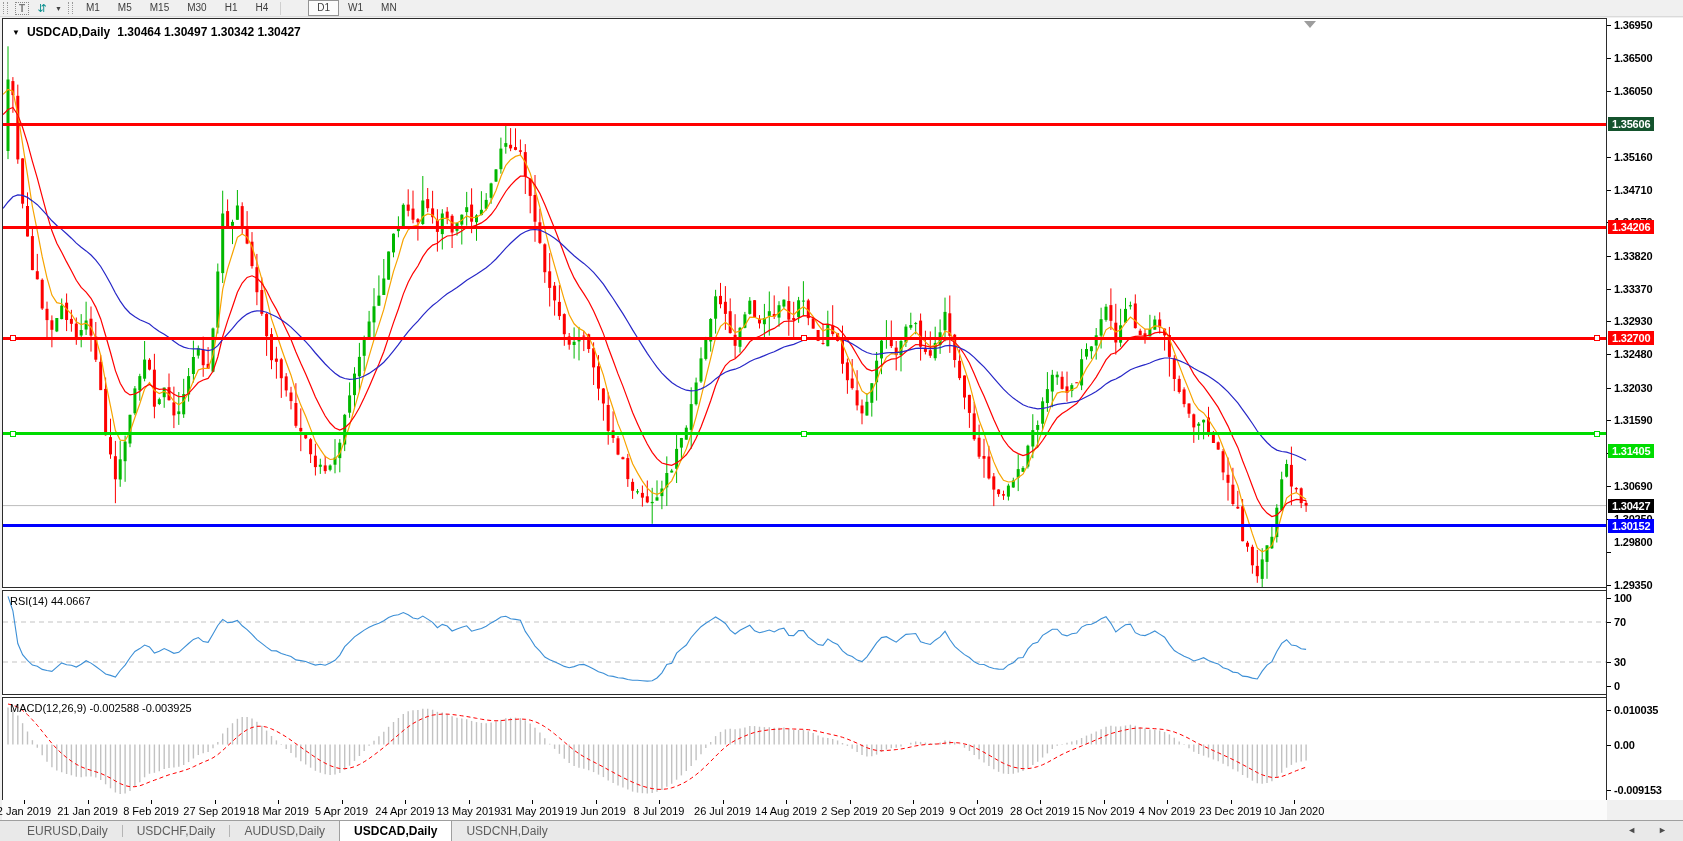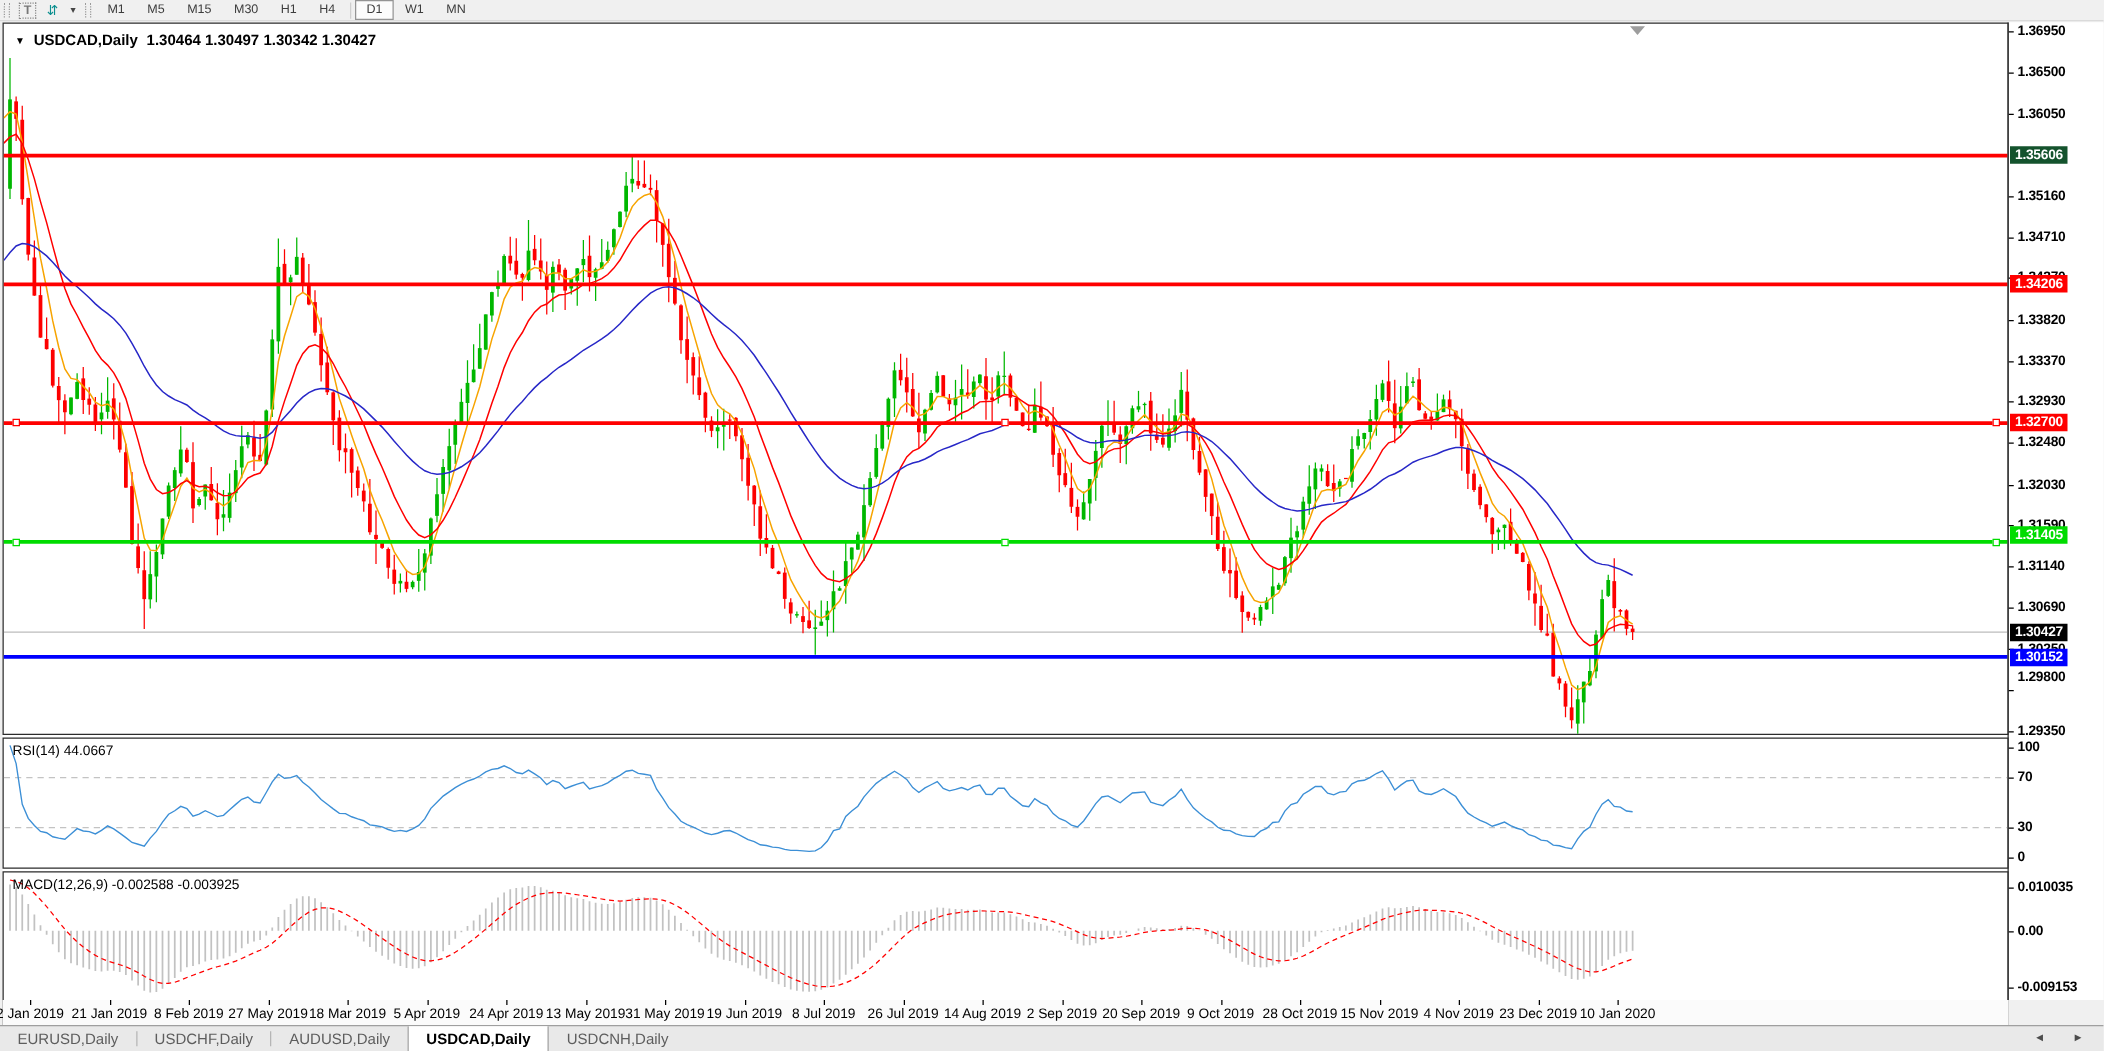--- a/index.html
+++ b/index.html
@@ -8,21 +8,21 @@
   
   .toolbar{position:absolute;left:0;top:0;width:1683px;height:17px;background:#f0f0f0;
            border-bottom:1px solid #dadada;display:flex;align-items:center;box-sizing:border-box;}
   .grip{width:3px;height:12px;border-left:1px dotted #9a9a9a;border-right:1px dotted #9a9a9a;margin:0 4px 0 3px;}
   .tool-btn{height:15px;min-width:16px;display:flex;align-items:center;justify-content:center;
             font-size:10px;color:#555;padding:0 2px;}
   .text-tool-box{border:1px dotted #8a8a8a;padding:0 3px;color:#777;font-weight:700;font-size:10px;line-height:11px;}
   .caret{font-size:7px;color:#444;padding:0 3px;}
   .sep{width:1px;height:13px;background:#cfcfcf;margin:0 3px;}
   .tf-btn{font-size:10px;color:#3d3d3d;padding:1px 8px;line-height:12px;border:1px solid transparent;cursor:default;}
-  .tf-btn.active{background:#fcfcfc;border:1px solid #949494;}
+  .tf-btn.active{background:#fcfcfc;border:1px solid #949494;margin-left:24px;}
   
   .chart-bg{position:absolute;left:2px;top:18px;width:1681px;height:782px;background:#ffffff;}
   .panel{position:absolute;left:2px;width:1605px;background:#fff;border:1px solid #2b2b2b;box-sizing:border-box;}
   #main-panel{top:18px;height:570px;}
   #rsi-panel{top:590px;height:105px;}
   #macd-panel{top:697px;height:128px;}
   .panel svg{position:absolute;left:0;top:0;}
   .chart-header{position:absolute;left:9px;top:6px;font-size:12px;font-weight:700;color:#000;
                 display:flex;align-items:center;gap:7px;white-space:nowrap;z-index:5;}
   .chart-header .hdr-caret{font-size:8px;}
@@ -38,21 +38,21 @@
   .tick-label{position:absolute;left:1614px;font-size:11px;font-weight:700;color:#000;z-index:9;
               letter-spacing:-0.2px;white-space:nowrap;text-align:right;}
   .line-label{position:absolute;left:1608px;font-size:11px;font-weight:700;color:#fff;
               padding:1px 4px 1px 4px;line-height:12px;z-index:10;letter-spacing:-0.2px;white-space:nowrap;}
   
   .date-strip{position:absolute;left:2px;top:800px;width:1605px;height:20px;background:#fbfbfb;z-index:3;}
   .date-tick{position:absolute;top:0;width:1px;height:4px;background:#000;}
   .date-label{position:absolute;top:5px;font-size:11px;color:#000;white-space:nowrap;transform:translateX(-50%);}
   
   .tab-bar{position:absolute;left:0;top:820px;width:1683px;height:21px;background:#e9e9e9;
-           border-top:1px solid #9f9f9f;display:flex;align-items:stretch;box-sizing:border-box;}
+           border-top:1px solid #9f9f9f;display:flex;align-items:stretch;padding-left:13px;box-sizing:border-box;}
   .tab{font-size:12px;color:#5d5d5d;padding:0 14px;display:flex;align-items:center;white-space:nowrap;cursor:default;}
   .tab.active{background:#fff;color:#000;font-weight:700;border-left:1px solid #9f9f9f;border-right:1px solid #9f9f9f;}
   .tab-sep{width:1px;height:12px;background:#b5b5b5;align-self:center;}
   .tab-scrolls{position:absolute;right:16px;top:825px;display:flex;gap:22px;color:#4c4c4c;font-size:9px;z-index:5;}
   .tab-scrolls span{cursor:default;}
 </style>
 </head>
 <body>
 
 <div id="app">
@@ -922,21 +922,21 @@
   <div class="axis-line"></div>
 
   <div class="date-strip" id="date-strip">
       <div class="date-tick" style="left:22.0px"></div>
       <div class="date-label" style="left:22.0px">2 Jan 2019</div>
       <div class="date-tick" style="left:85.5px"></div>
       <div class="date-label" style="left:85.5px">21 Jan 2019</div>
       <div class="date-tick" style="left:149.0px"></div>
       <div class="date-label" style="left:149.0px">8 Feb 2019</div>
       <div class="date-tick" style="left:212.5px"></div>
-      <div class="date-label" style="left:212.5px">27 May 2019</div>
+      <div class="date-label" style="left:212.5px">27 Sep 2019</div>
       <div class="date-tick" style="left:276.0px"></div>
       <div class="date-label" style="left:276.0px">18 Mar 2019</div>
       <div class="date-tick" style="left:339.5px"></div>
       <div class="date-label" style="left:339.5px">5 Apr 2019</div>
       <div class="date-tick" style="left:403.0px"></div>
       <div class="date-label" style="left:403.0px">24 Apr 2019</div>
       <div class="date-tick" style="left:466.5px"></div>
       <div class="date-label" style="left:466.5px">13 May 2019</div>
       <div class="date-tick" style="left:530.0px"></div>
       <div class="date-label" style="left:530.0px">31 May 2019</div>
@@ -1024,21 +1024,21 @@
     <div class="tick-label" style="top:480.2px">1.30690</div>
     <div class="tick-dash" style="top:518.6px"></div>
     <div class="tick-label" style="top:512.6px">1.30250</div>
     <div class="tick-dash" style="top:551.8px"></div>
     <div class="tick-label" style="top:536px">1.29800</div>
     <div class="tick-dash" style="top:585.0px"></div>
     <div class="tick-label" style="top:579.0px">1.29350</div>
     <div class="line-label" style="top:117.0px;background:#14532d">1.35606</div>
     <div class="line-label" style="top:220.1px;background:#ff0000">1.34206</div>
     <div class="line-label" style="top:331.1px;background:#ff0000">1.32700</div>
-    <div class="line-label" style="top:421px;background:#00dc00">1.31405</div>
+    <div class="line-label" style="top:444px;background:#00dc00">1.31405</div>
     <div class="line-label" style="top:518.9px;background:#0000ff">1.30152</div>
     <div class="line-label" style="top:498.6px;background:#000000">1.30427</div>
     <div class="tick-dash" style="top:598.0px"></div>
     <div class="tick-label" style="top:592.0px">100</div>
     <div class="tick-dash" style="top:622.0px"></div>
     <div class="tick-label" style="top:616.0px">70</div>
     <div class="tick-dash" style="top:662.0px"></div>
     <div class="tick-label" style="top:656.0px">30</div>
     <div class="tick-dash" style="top:686.0px"></div>
     <div class="tick-label" style="top:680.0px">0</div>

